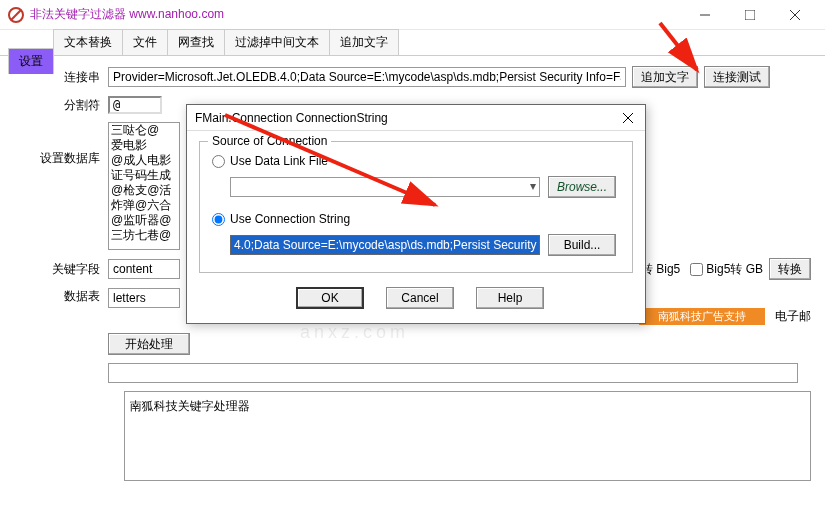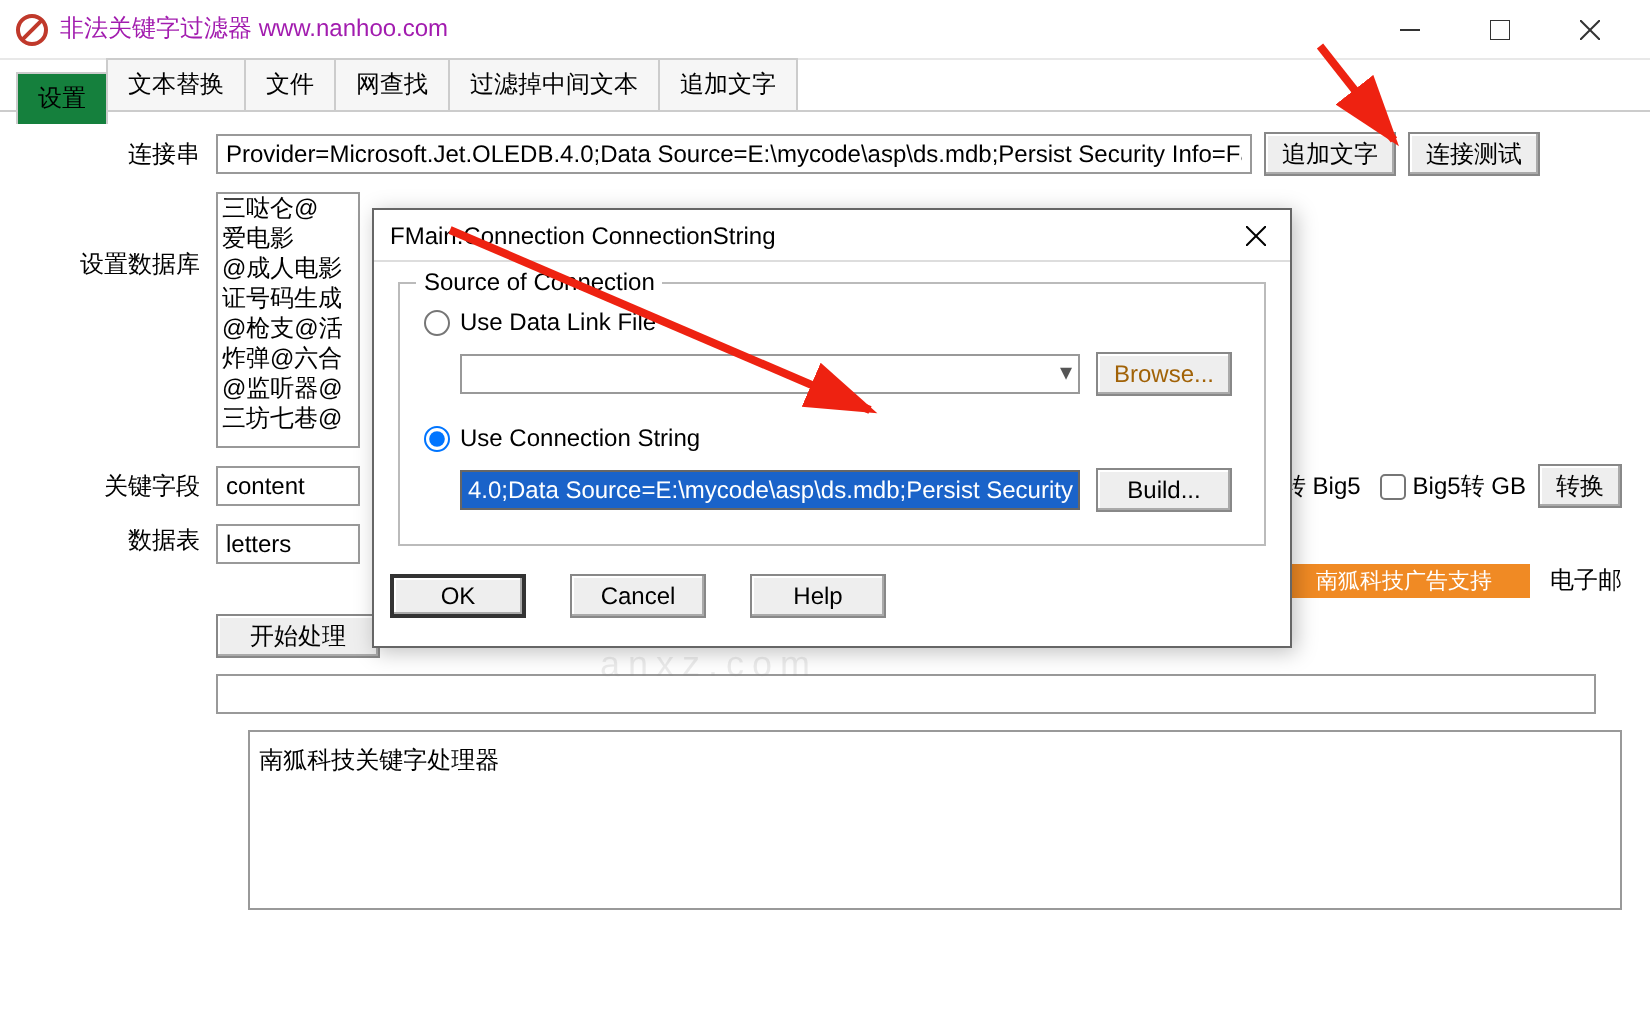--- a/index.html
+++ b/index.html
@@ -8,21 +8,21 @@
 .titlebar { height: 30px; display: flex; align-items: center; padding: 0 8px; border-bottom: 1px solid #e8e8e8; }
 .titlebar .icon { width: 16px; height: 16px; margin-right: 6px; border-radius: 50%; border: 2px solid #c0392b; position: relative; }
 .titlebar .icon::after { content: ""; position: absolute; width: 14px; height: 2px; background: #c0392b; top: 5px; left: -1px; transform: rotate(-45deg); }
 .titlebar .title { flex: 1; color: #a21caf; }
 .winbtns { display: flex; }
 .winbtn { width: 45px; height: 30px; display: flex; align-items: center; justify-content: center; color: #555; }
 .winbtn svg { width: 10px; height: 10px; }
 
 .tabbar { height: 26px; display: flex; align-items: flex-end; padding-left: 8px; border-bottom: 1px solid #ccc; }
 .tab { padding: 4px 10px; border: 1px solid #ccc; border-bottom: none; margin-right: -1px; background: #f6f6f6; position: relative; }
-.tab.active { background: #15803d; top: 7px; }
+.tab.active { background: #8b5cf6; top: 19px; }
 
 .form { padding: 10px 14px; }
 .row { display: flex; align-items: center; margin-bottom: 8px; }
 .lbl { width: 94px; text-align: right; padding-right: 8px; color: #000; }
 .inp { height: 20px; border: 1px solid #999; padding: 0 4px; background: #fff; }
 .btn { height: 22px; border: 1px solid #888; background: #eee; padding: 0 8px; margin-left: 6px; cursor: pointer; display: inline-flex; align-items: center; box-shadow: inset -1px -1px 0 #aaa, inset 1px 1px 0 #fff; }
 .listbox { border: 1px solid #999; background: #fff; overflow: hidden; }
 .listbox div { padding: 0 2px; line-height: 15px; white-space: nowrap; }
 .checkbox { display: inline-flex; align-items: center; margin-left: 10px; }
 .checkbox input { margin-right: 3px; }
@@ -35,22 +35,22 @@
 .modal-title { height: 26px; display: flex; align-items: center; justify-content: space-between; padding: 0 8px; border-bottom: 1px solid #ddd; }
 .closex { width: 18px; height: 18px; display: flex; align-items: center; justify-content: center; cursor: pointer; }
 .grp { border: 1px solid #bbb; margin: 10px 12px 6px; padding: 10px 12px 12px; position: relative; }
 .grp-title { position: absolute; top: -8px; left: 8px; background: #fff; padding: 0 4px; }
 .radio-line { display: flex; align-items: center; margin: 2px 0 8px; }
 .radio-line input { margin-right: 5px; }
 .combo { height: 20px; border: 1px solid #999; background: #fff; width: 310px; position: relative; }
 .combo::after { content: "▾"; position: absolute; right: 3px; top: 1px; color: #555; }
 .connstr { height: 20px; border: 1px solid #666; background: #1a63c9; color: #fff; width: 310px; padding: 2px 3px; white-space: nowrap; overflow: hidden; }
 .modal-btn { height: 22px; width: 68px; border: 1px solid #888; background: #eee; margin-left: 8px; cursor: pointer; box-shadow: inset -1px -1px 0 #aaa, inset 1px 1px 0 #fff; }
-.modal-btn.disabled { color: #a16207; }
-.modal-actions { display: flex; padding: 8px 0 14px; gap: 14px; }
+.modal-btn.disabled { color: #14532d; font-style: italic; }
+.modal-actions { display: flex; justify-content: center; padding: 8px 0 14px; gap: 14px; }
 
 
 .watermark { position: absolute; left: 300px; top: 200px; opacity: .15; pointer-events: none; }
 .watermark .lock { width: 70px; height: 80px; background: #888; border-radius: 10px; position: relative; margin: 0 auto; }
 .watermark .lock::before { content: ""; position: absolute; top: -30px; left: 10px; width: 50px; height: 50px; border: 10px solid #888; border-bottom: none; border-radius: 30px 30px 0 0; }
 .watermark .txt { font-size: 28px; color: #888; letter-spacing: 6px; margin-top: 4px; }
 .watermark .url { font-size: 18px; color: #888; letter-spacing: 4px; }
 
 .arrow { position: absolute; pointer-events: none; }
 .arrow svg { overflow: visible; }
@@ -100,20 +100,24 @@
 
 <div class="form">
 
   <div class="row">
     <div class="lbl">连接串</div>
     <input class="inp" style="width: 518px;" value="Provider=Microsoft.Jet.OLEDB.4.0;Data Source=E:\mycode\asp\ds.mdb;Persist Security Info=False">
     <button class="btn">追加文字</button>
     <button class="btn">连接测试</button>
   </div>
 
+  <div class="row">
+    <div class="lbl">分割符</div>
+    <div class="splitter">@</div>
+  </div>
 
   <div class="row" style="align-items:flex-start">
     <div class="lbl" style="padding-top:28px">设置数据库</div>
     <div class="listbox" style="width:72px;height:128px">
       <div>三哒仑@</div>
       <div>爱电影</div>
       <div>@成人电影</div>
       <div>证号码生成</div>
       <div>@枪支@活</div>
       <div>炸弹@六合</div>

